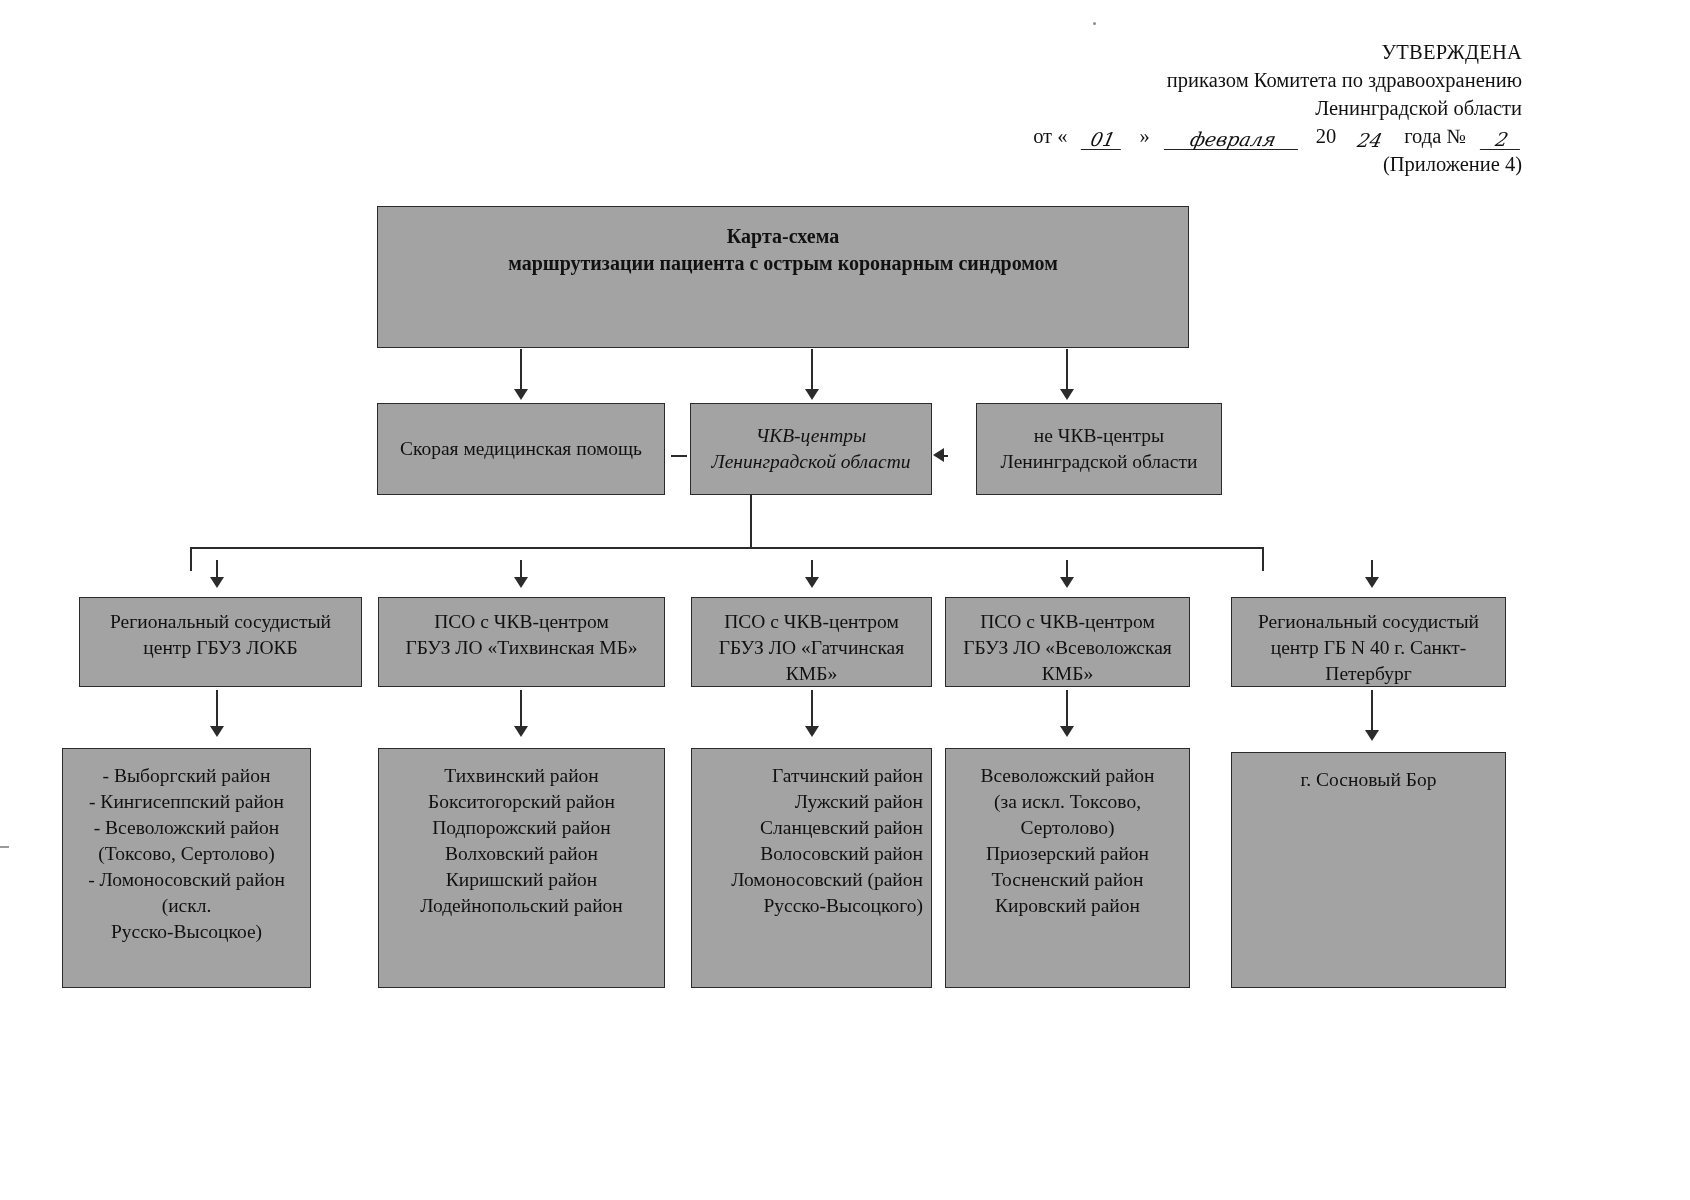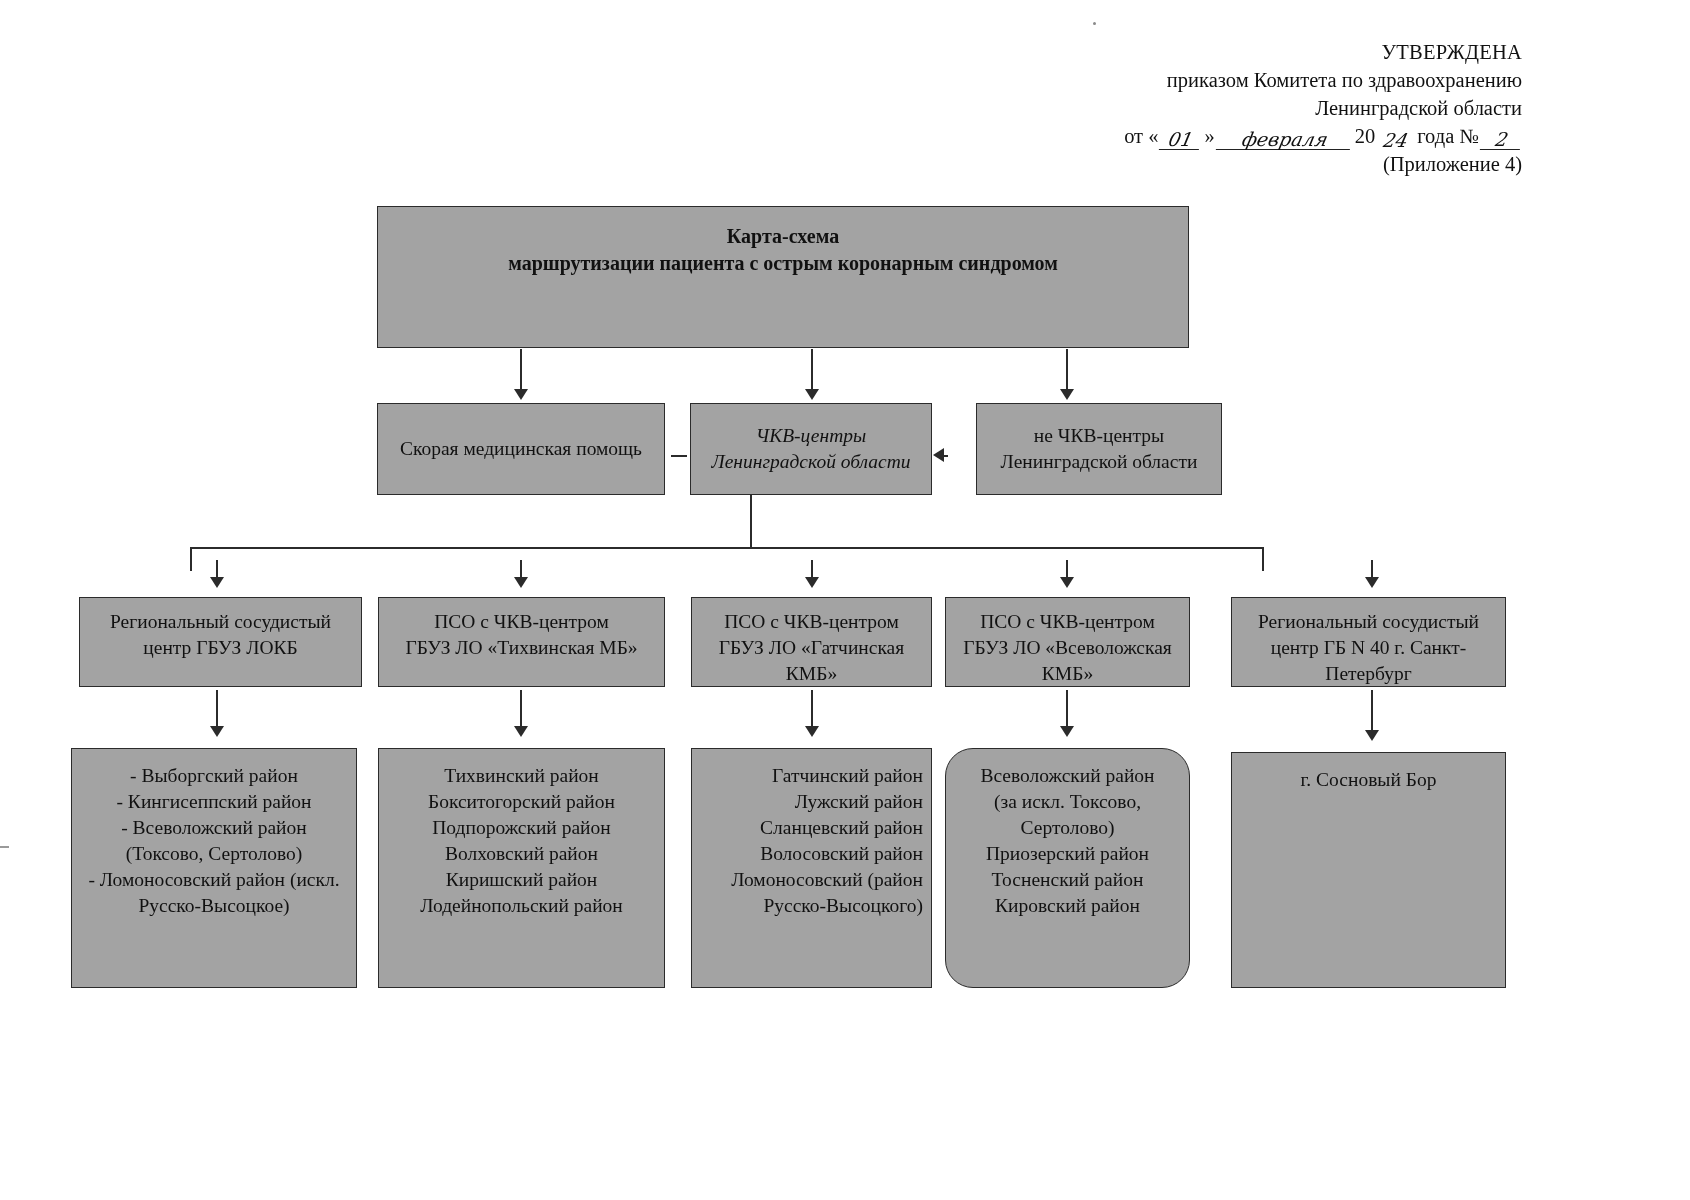--- a/index.html
+++ b/index.html
@@ -26,21 +26,21 @@
     text-align: right;
     font-size: 20.5px;
     line-height: 28px;
   }
   .hdr .l1 { letter-spacing: .2px; }
   .hdr .l4 {
     white-space: nowrap;
     display: flex;
     justify-content: flex-end;
     align-items: flex-end;
-    gap: 3px;
+    gap: 16px;
   }
   .hand {
     font-family: "DejaVu Serif", serif;
     font-style: italic;
     font-size: 19px;
     border-bottom: 1.3px solid #222;
     padding: 0 3px;
     transform: skewX(-12deg);
     display: inline-block;
     line-height: 20px;
@@ -96,24 +96,24 @@
   .r3 { height: 90px; align-items: flex-start; }
   .r3 .inner { padding-top: 11px; }
   .r3a { left: 79px; top: 597px; width: 283px; }
   .r3b { left: 378px; top: 597px; width: 287px; }
   .r3c { left: 691px; top: 597px; width: 241px; }
   .r3d { left: 945px; top: 597px; width: 245px; }
   .r3e { left: 1231px; top: 597px; width: 275px; }
 
   .r4 { align-items: flex-start; height: 240px; }
   .r4 .inner { padding-top: 14px; }
-  .r4a { left: 71px; top: 748px; width: 286px; }
+  .r4a { left: 62px; top: 748px; width: 249px; }
   .r4b { left: 378px; top: 748px; width: 287px; }
   .r4c { left: 691px; top: 748px; width: 241px; text-align: right; }
-  .r4d { left: 945px; top: 748px; width: 245px; border-radius: 28px; }
+  .r4d { left: 945px; top: 748px; width: 245px; }
   .r4e { left: 1231px; top: 752px; width: 275px; height: 236px; }
   .r4e .inner { padding-top: 14px; }
 
   
   .vline {
     position: absolute;
     width: 1.6px;
     background: #2b2b2b;
   }
   .hline {

